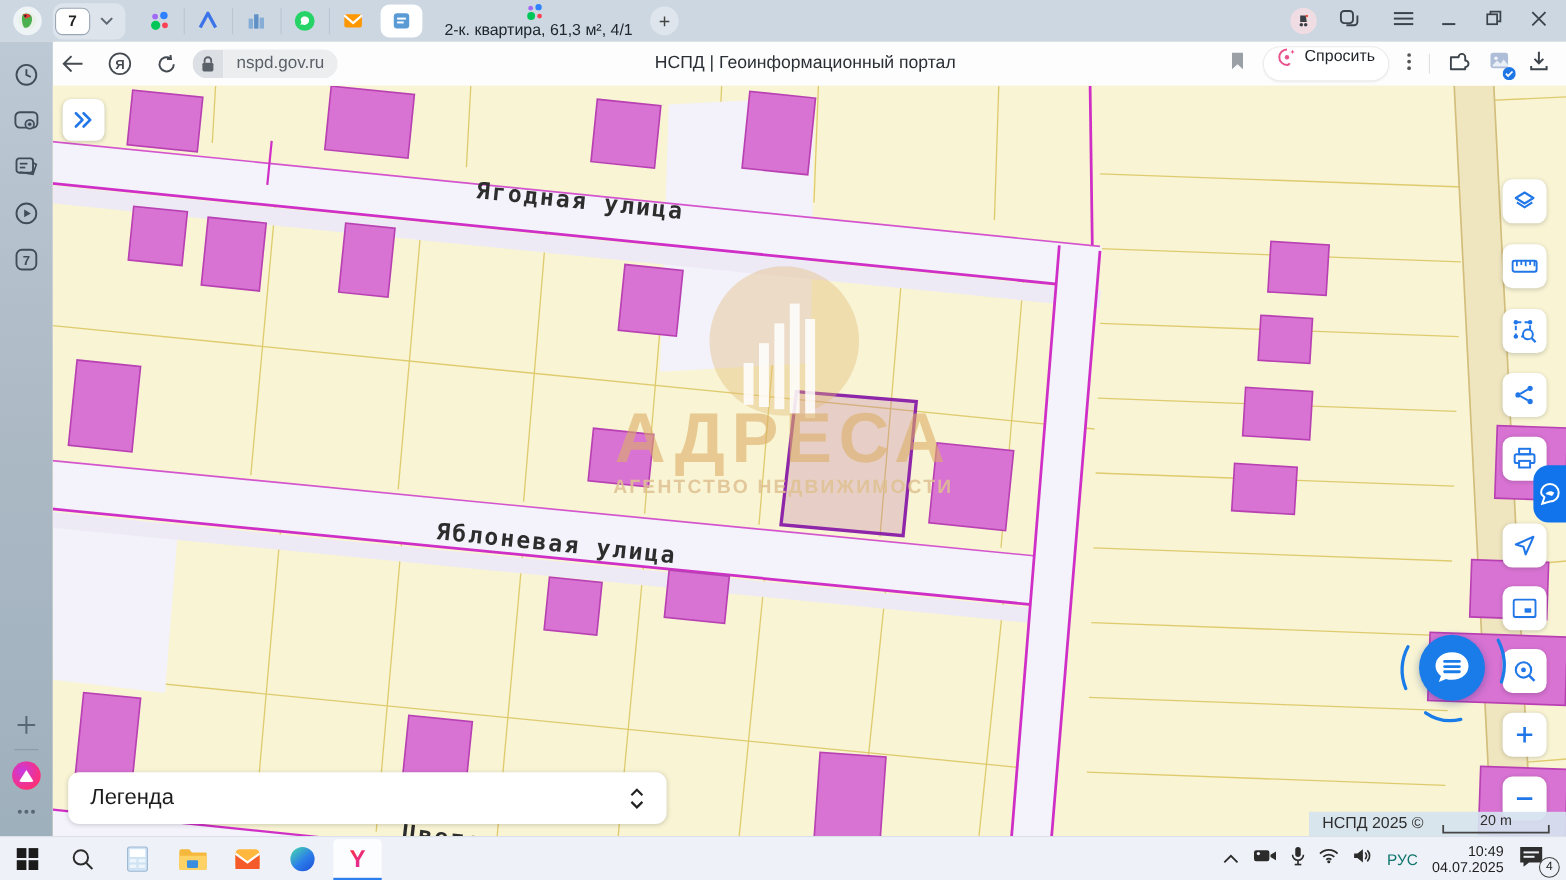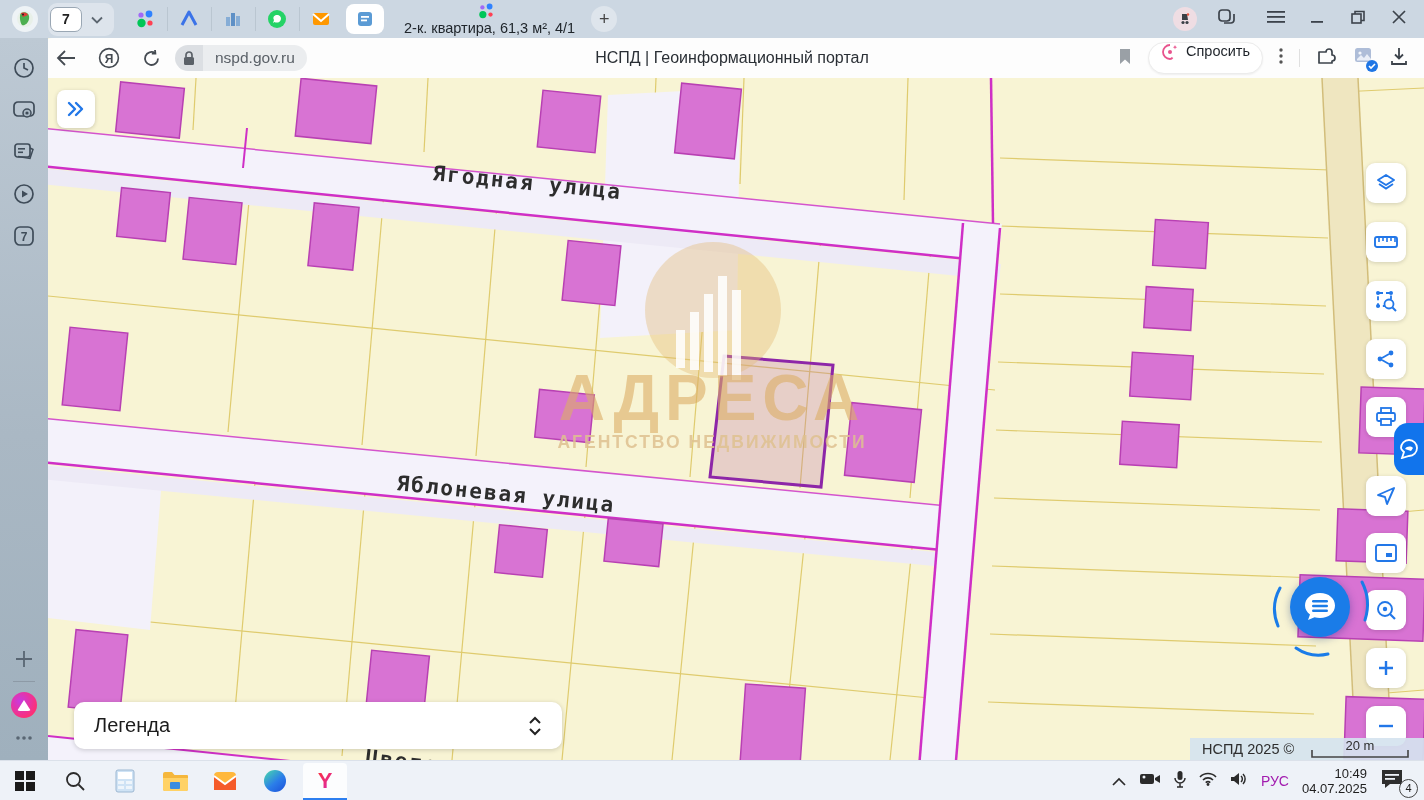--- a/index.html
+++ b/index.html
@@ -68,38 +68,38 @@
     box-shadow:0 1px 4px rgba(0,0,0,.18);display:flex;align-items:center;justify-content:center;}
   .login-bar{position:absolute;left:1059px;top:17px;width:299px;height:44px;background:#fff;border-radius:8px;
     box-shadow:0 1px 5px rgba(0,0,0,.15);display:flex;align-items:center;justify-content:flex-end;gap:9px;padding-right:16px;box-sizing:border-box;}
   .login-label{color:#2b7de1;font-size:19px;}
   .mapbtn{position:absolute;left:1318px;width:40px;height:40px;background:#fff;border-radius:9px;
     box-shadow:0 1px 4px rgba(0,0,0,.16);display:flex;align-items:center;justify-content:center;}
   .chat-tab{position:absolute;left:1346px;top:345px;width:30px;height:52px;background:#1174ec;
     border-radius:14px 0 0 14px;display:flex;align-items:center;justify-content:center;}
   .chat-fab{position:absolute;left:1242px;top:499px;width:60px;height:60px;border-radius:50%;
     background:#1a7ce8;box-shadow:0 2px 8px rgba(0,40,120,.35);display:flex;align-items:center;justify-content:center;}
-  .legend{position:absolute;left:26px;top:624px;width:488px;height:47px;background:#fff;border-radius:10px;
+  .legend{position:absolute;left:14px;top:624px;width:544px;height:47px;background:#fff;border-radius:10px;
     box-shadow:0 1px 5px rgba(0,0,0,.18);display:flex;align-items:center;justify-content:space-between;
     padding:0 20px;box-sizing:border-box;}
   .legend-label{font-size:20px;color:#1c1c1c;}
   .br-strip{position:absolute;left:1142px;top:660px;width:239px;height:22px;background:rgba(213,227,239,.92);
     display:flex;align-items:center;}
   .copyright{font-size:14.5px;color:#2e2e2e;margin-left:12px;white-space:nowrap;}
 
   
   .taskbar{position:absolute;left:0;top:760px;width:1424px;height:40px;background:#eef2f8;
     display:flex;align-items:center;border-top:1px solid #dbe1ea;box-sizing:border-box;}
   .tk-item{width:50px;height:40px;display:flex;align-items:center;justify-content:center;position:relative;}
   .tk-active-slot{position:absolute;left:3px;top:2px;width:44px;height:38px;background:#fcfdfe;border-radius:4px;}
   .tk-underline{position:absolute;left:3px;bottom:0;width:44px;height:3px;background:#2d7ff0;}
   .ybrowser-y{position:relative;font-weight:bold;font-size:22px;
     background:linear-gradient(135deg,#ff2f2f,#d629c4);-webkit-background-clip:text;background-clip:text;color:transparent;}
   .tray{margin-left:auto;display:flex;align-items:center;gap:13px;padding-right:10px;}
-  .tray-lang{font-size:14px;color:#a21caf;}
+  .tray-lang{font-size:14px;color:#0f766e;}
   .tray-clock{text-align:right;font-size:13px;color:#1f1f1f;line-height:15px;}
   .notif{position:relative;width:34px;height:26px;}
   .notif-badge{position:absolute;right:-4px;bottom:-4px;width:17px;height:17px;border-radius:50%;
     background:#eef2f8;border:1.5px solid #444;font-size:11px;color:#222;display:flex;align-items:center;justify-content:center;}
 </style>
 </head>
 <body>
 
 <div class="screen">
 

